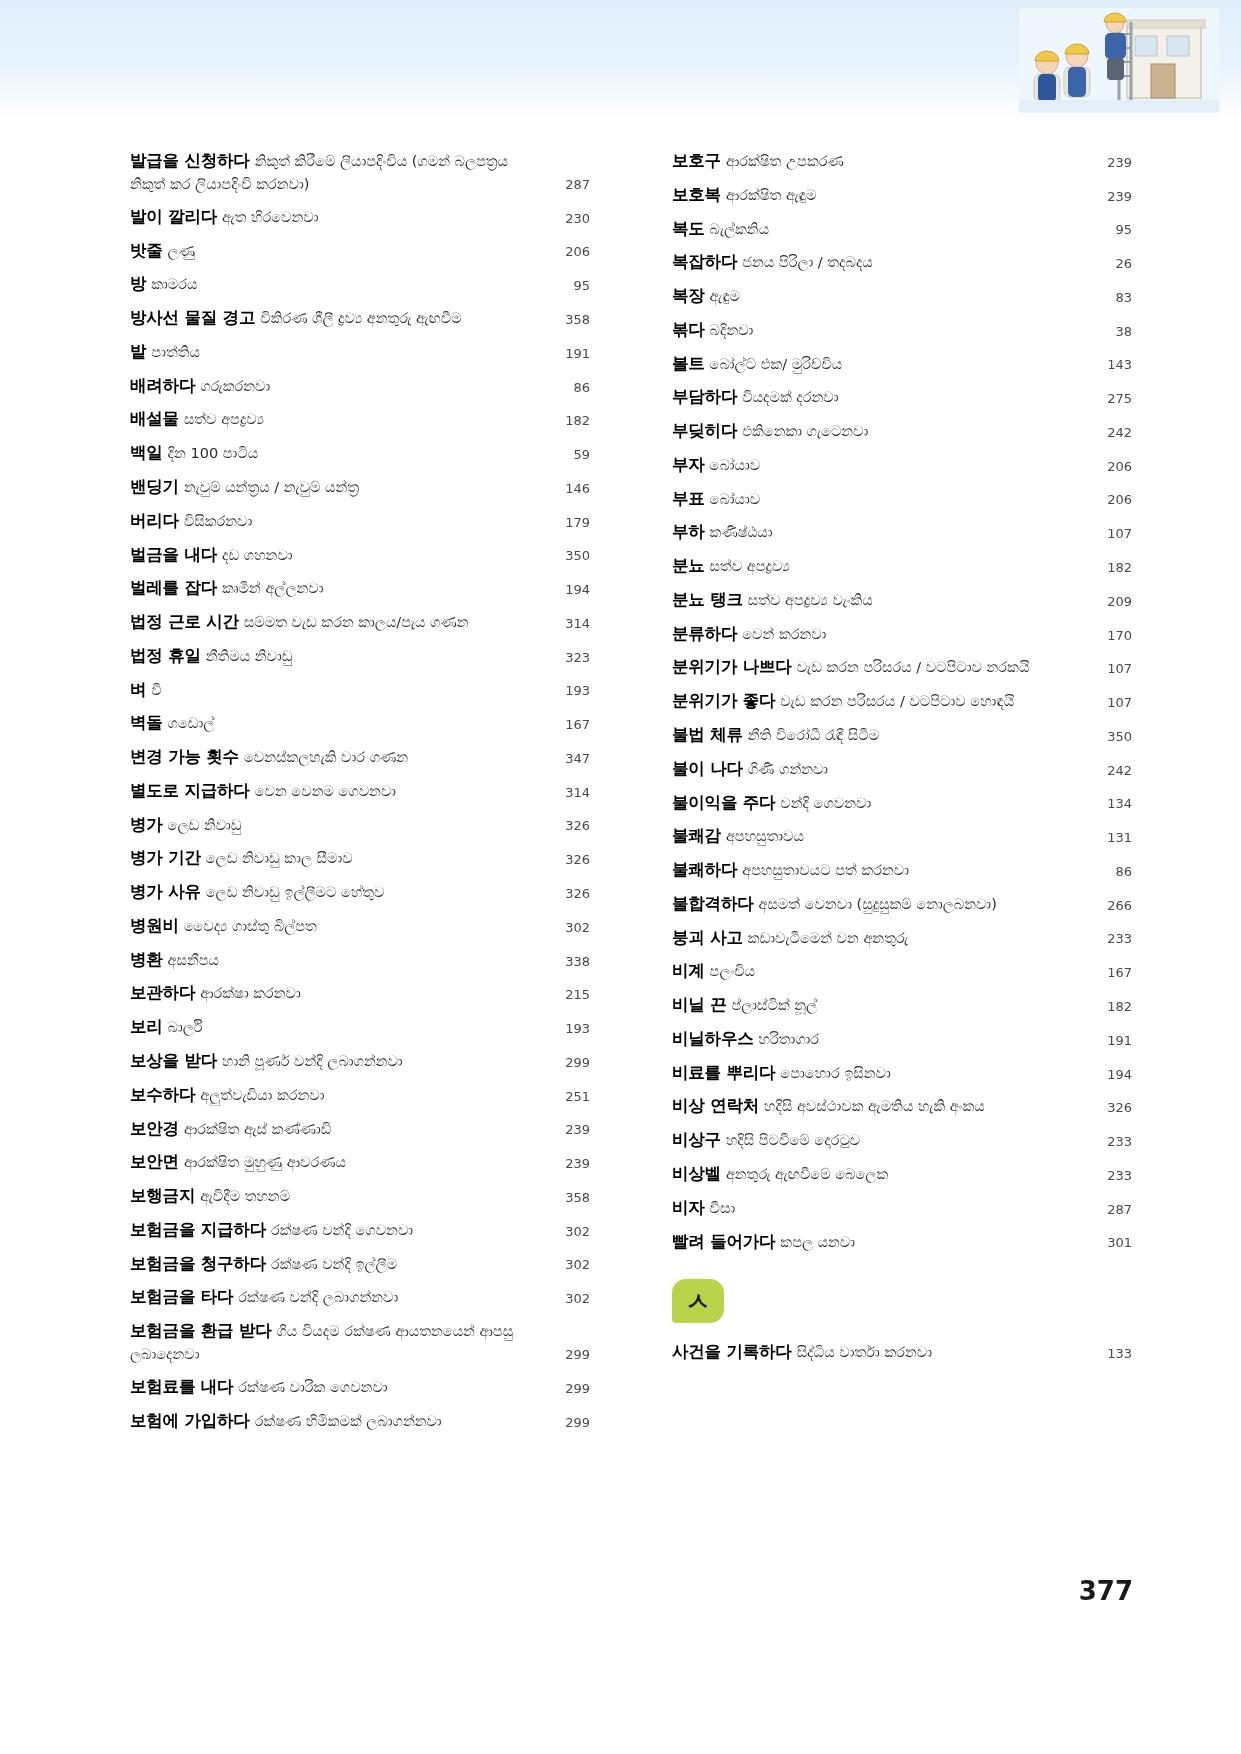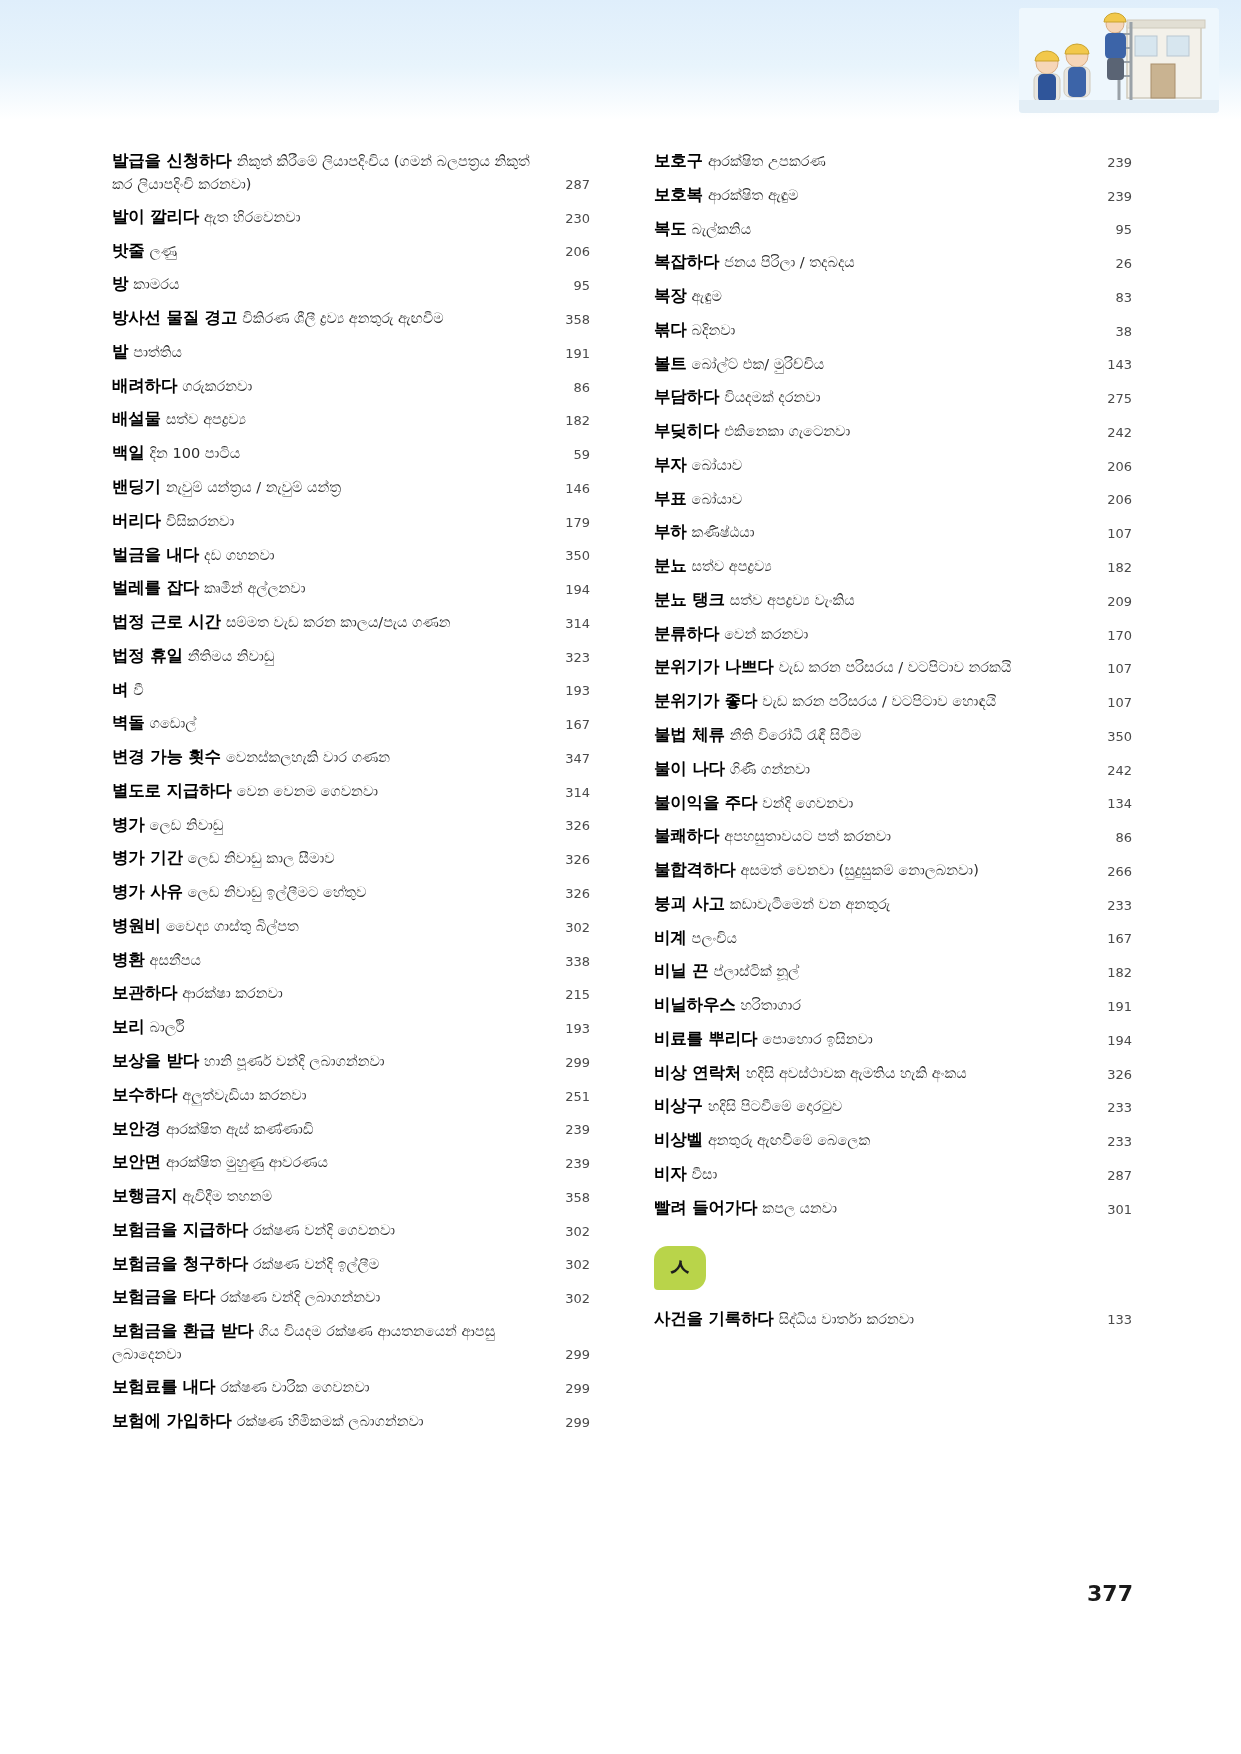--- a/index.html
+++ b/index.html
@@ -42,20 +42,21 @@
   .columns {
     position: absolute;
     left: 112px;
     top: 150px;
     width: 1020px;
     display: flex;
     gap: 64px;
   }
   .col {
     width: 478px;
+    margin-left: 18px;
   }
   .entry {
     display: flex;
     align-items: flex-start;
     justify-content: space-between;
     margin-bottom: 11px;
     line-height: 1.38;
   }
   .entry-text {
     flex: 1 1 auto;
@@ -97,21 +98,21 @@
   .section-marker span {
     font-size: 25px;
     font-weight: 700;
     color: #1d1d1d;
   }
   
   .folio {
     position: absolute;
     right: 108px;
     bottom: 148px;
-    font-size: 22px;
+    font-size: 26px;
     font-weight: 700;
     color: #1a1a1a;
   }
 </style>
 </head>
 <body>
 
 <div class="page">
 
   <div class="header-band">
@@ -382,20 +383,24 @@
           </div>
           <div class="entry">
             <div class="entry-text"><span class="ko">불이 나다</span><span class="si">ගිණි ගන්නවා</span></div>
             <div class="pg">242</div>
           </div>
           <div class="entry">
             <div class="entry-text"><span class="ko">불이익을 주다</span><span class="si">වන්දි ගෙවනවා</span></div>
             <div class="pg">134</div>
           </div>
           <div class="entry">
+            <div class="entry-text"><span class="ko">불쾌감</span><span class="si">අපහසුතාවය</span></div>
+            <div class="pg">131</div>
+          </div>
+          <div class="entry">
             <div class="entry-text"><span class="ko">불쾌하다</span><span class="si">අපහසුතාවයට පත් කරනවා</span></div>
             <div class="pg">86</div>
           </div>
           <div class="entry">
             <div class="entry-text"><span class="ko">불합격하다</span><span class="si">අසමත් වෙනවා (සුදුසුකම් නොලබනවා)</span></div>
             <div class="pg">266</div>
           </div>
           <div class="entry">
             <div class="entry-text"><span class="ko">붕괴 사고</span><span class="si">කඩාවැටීමෙන් වන අනතුරු</span></div>
             <div class="pg">233</div>

